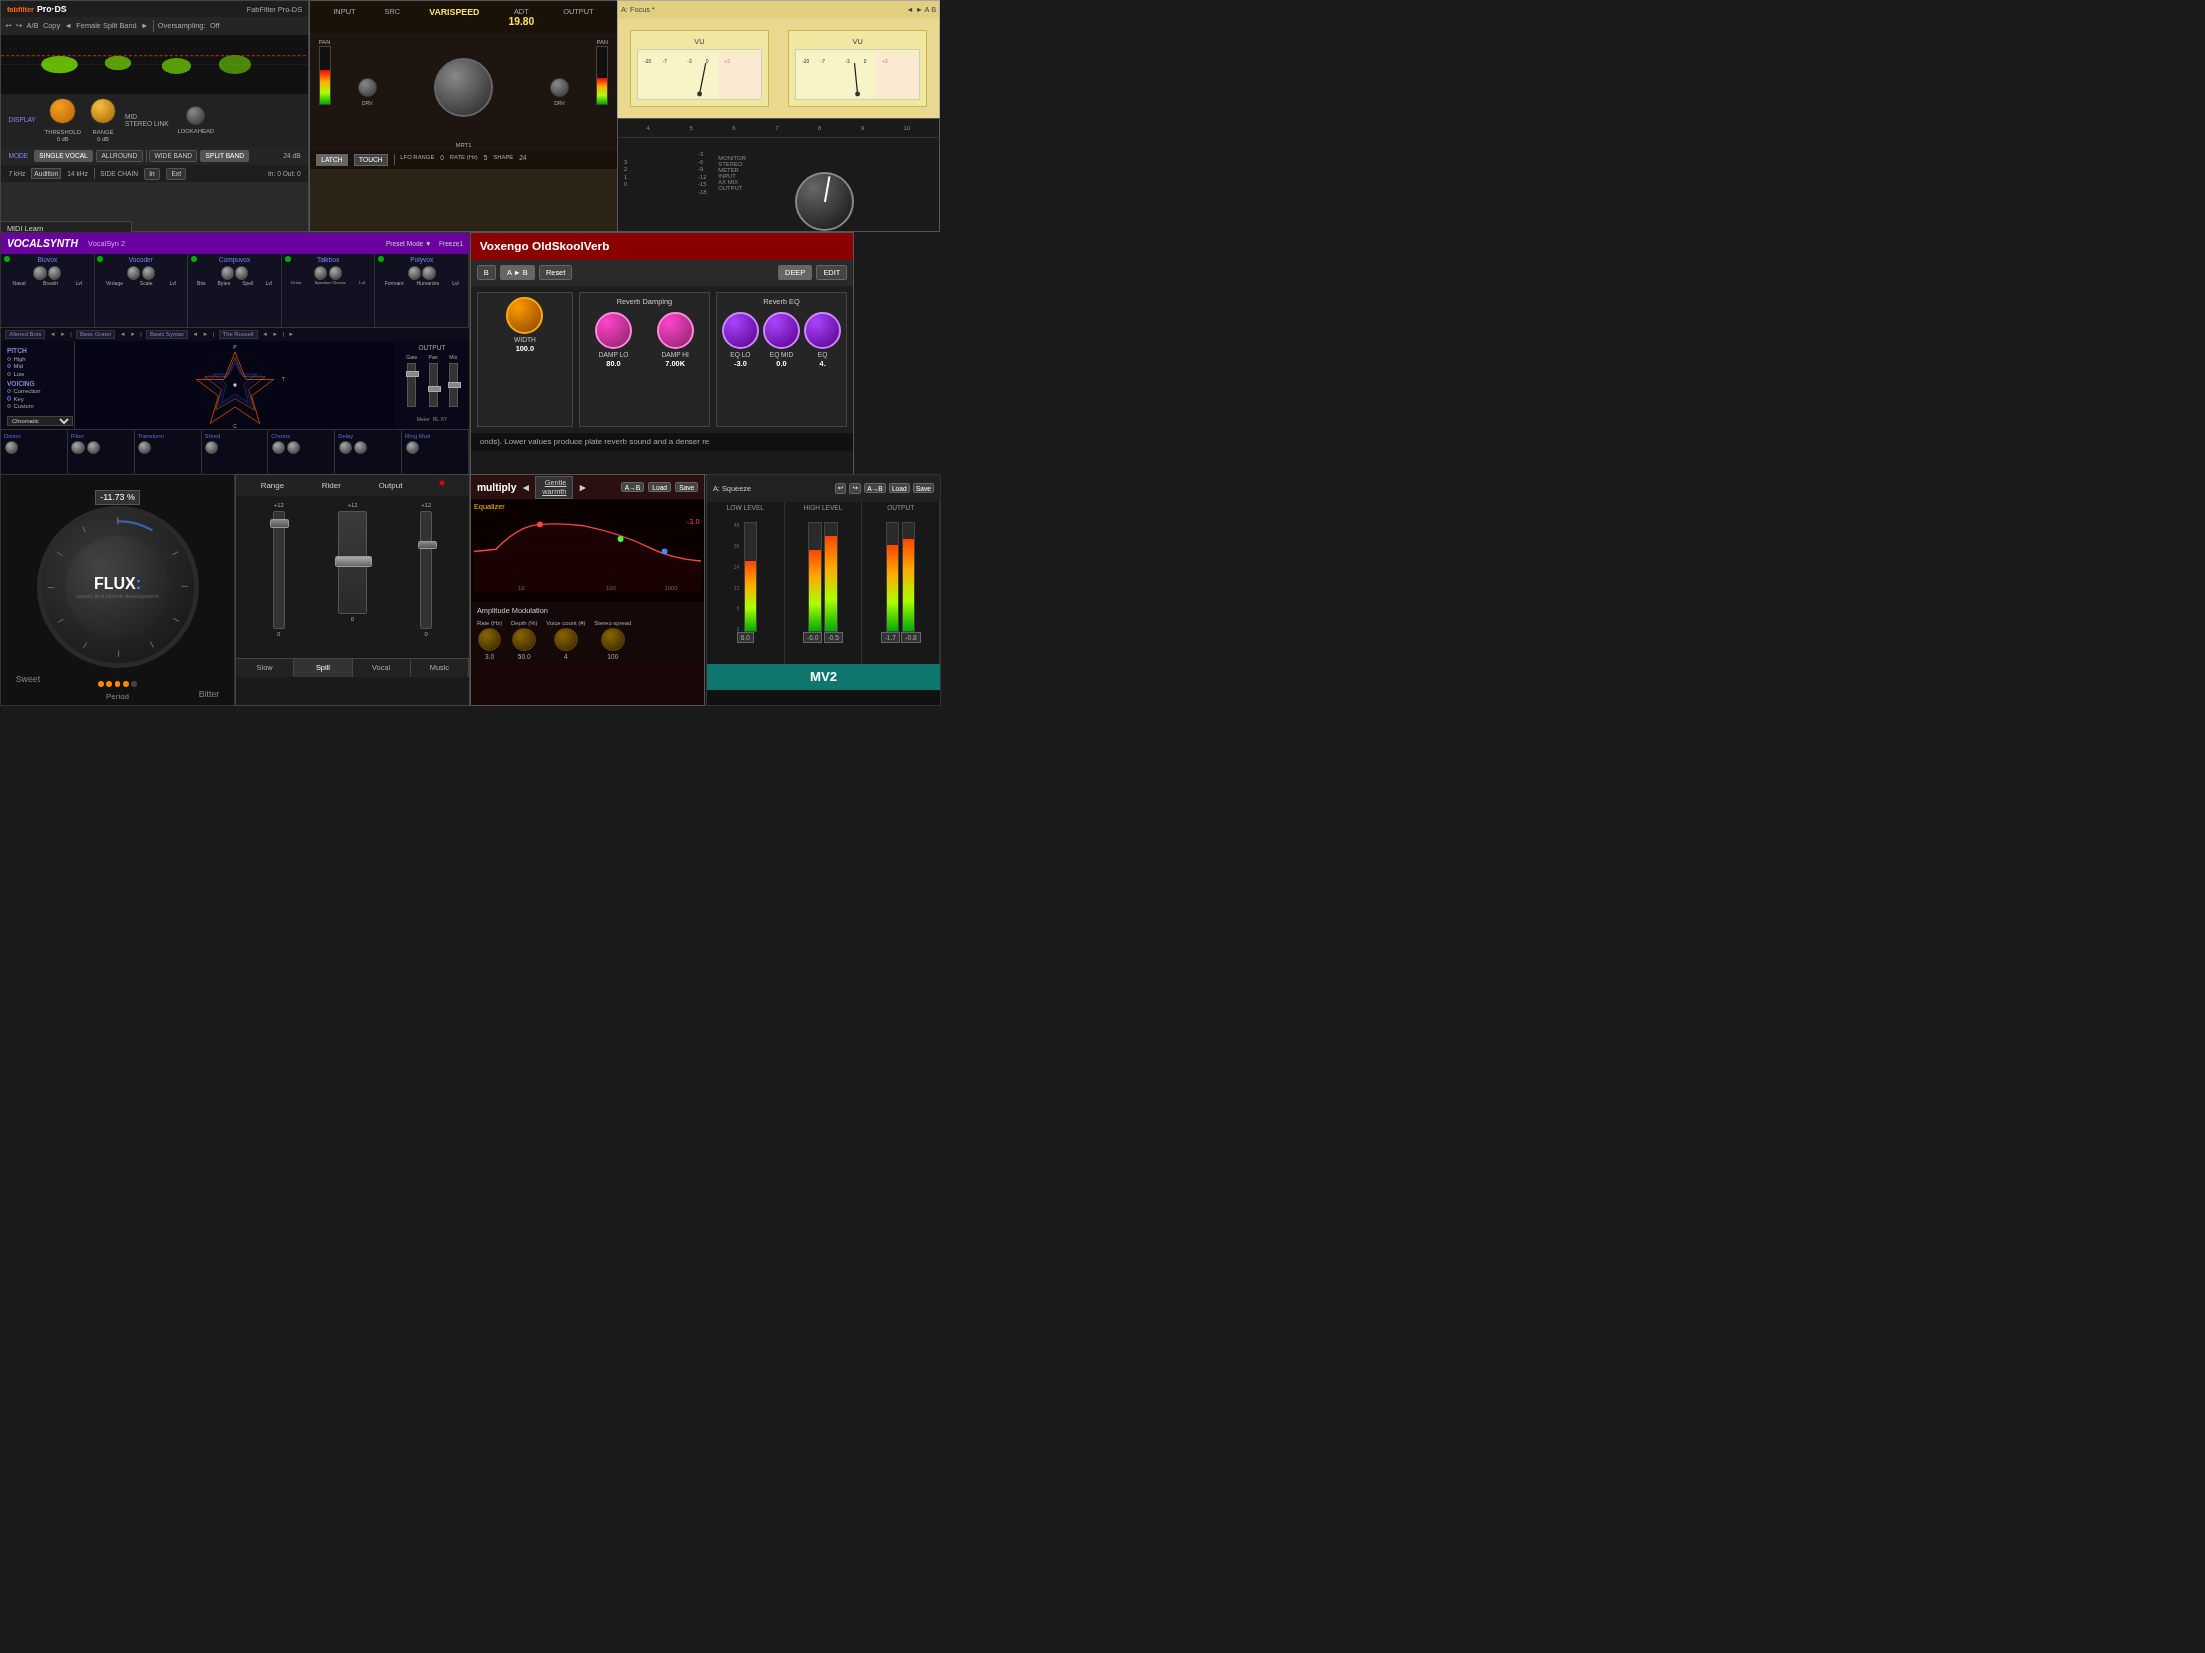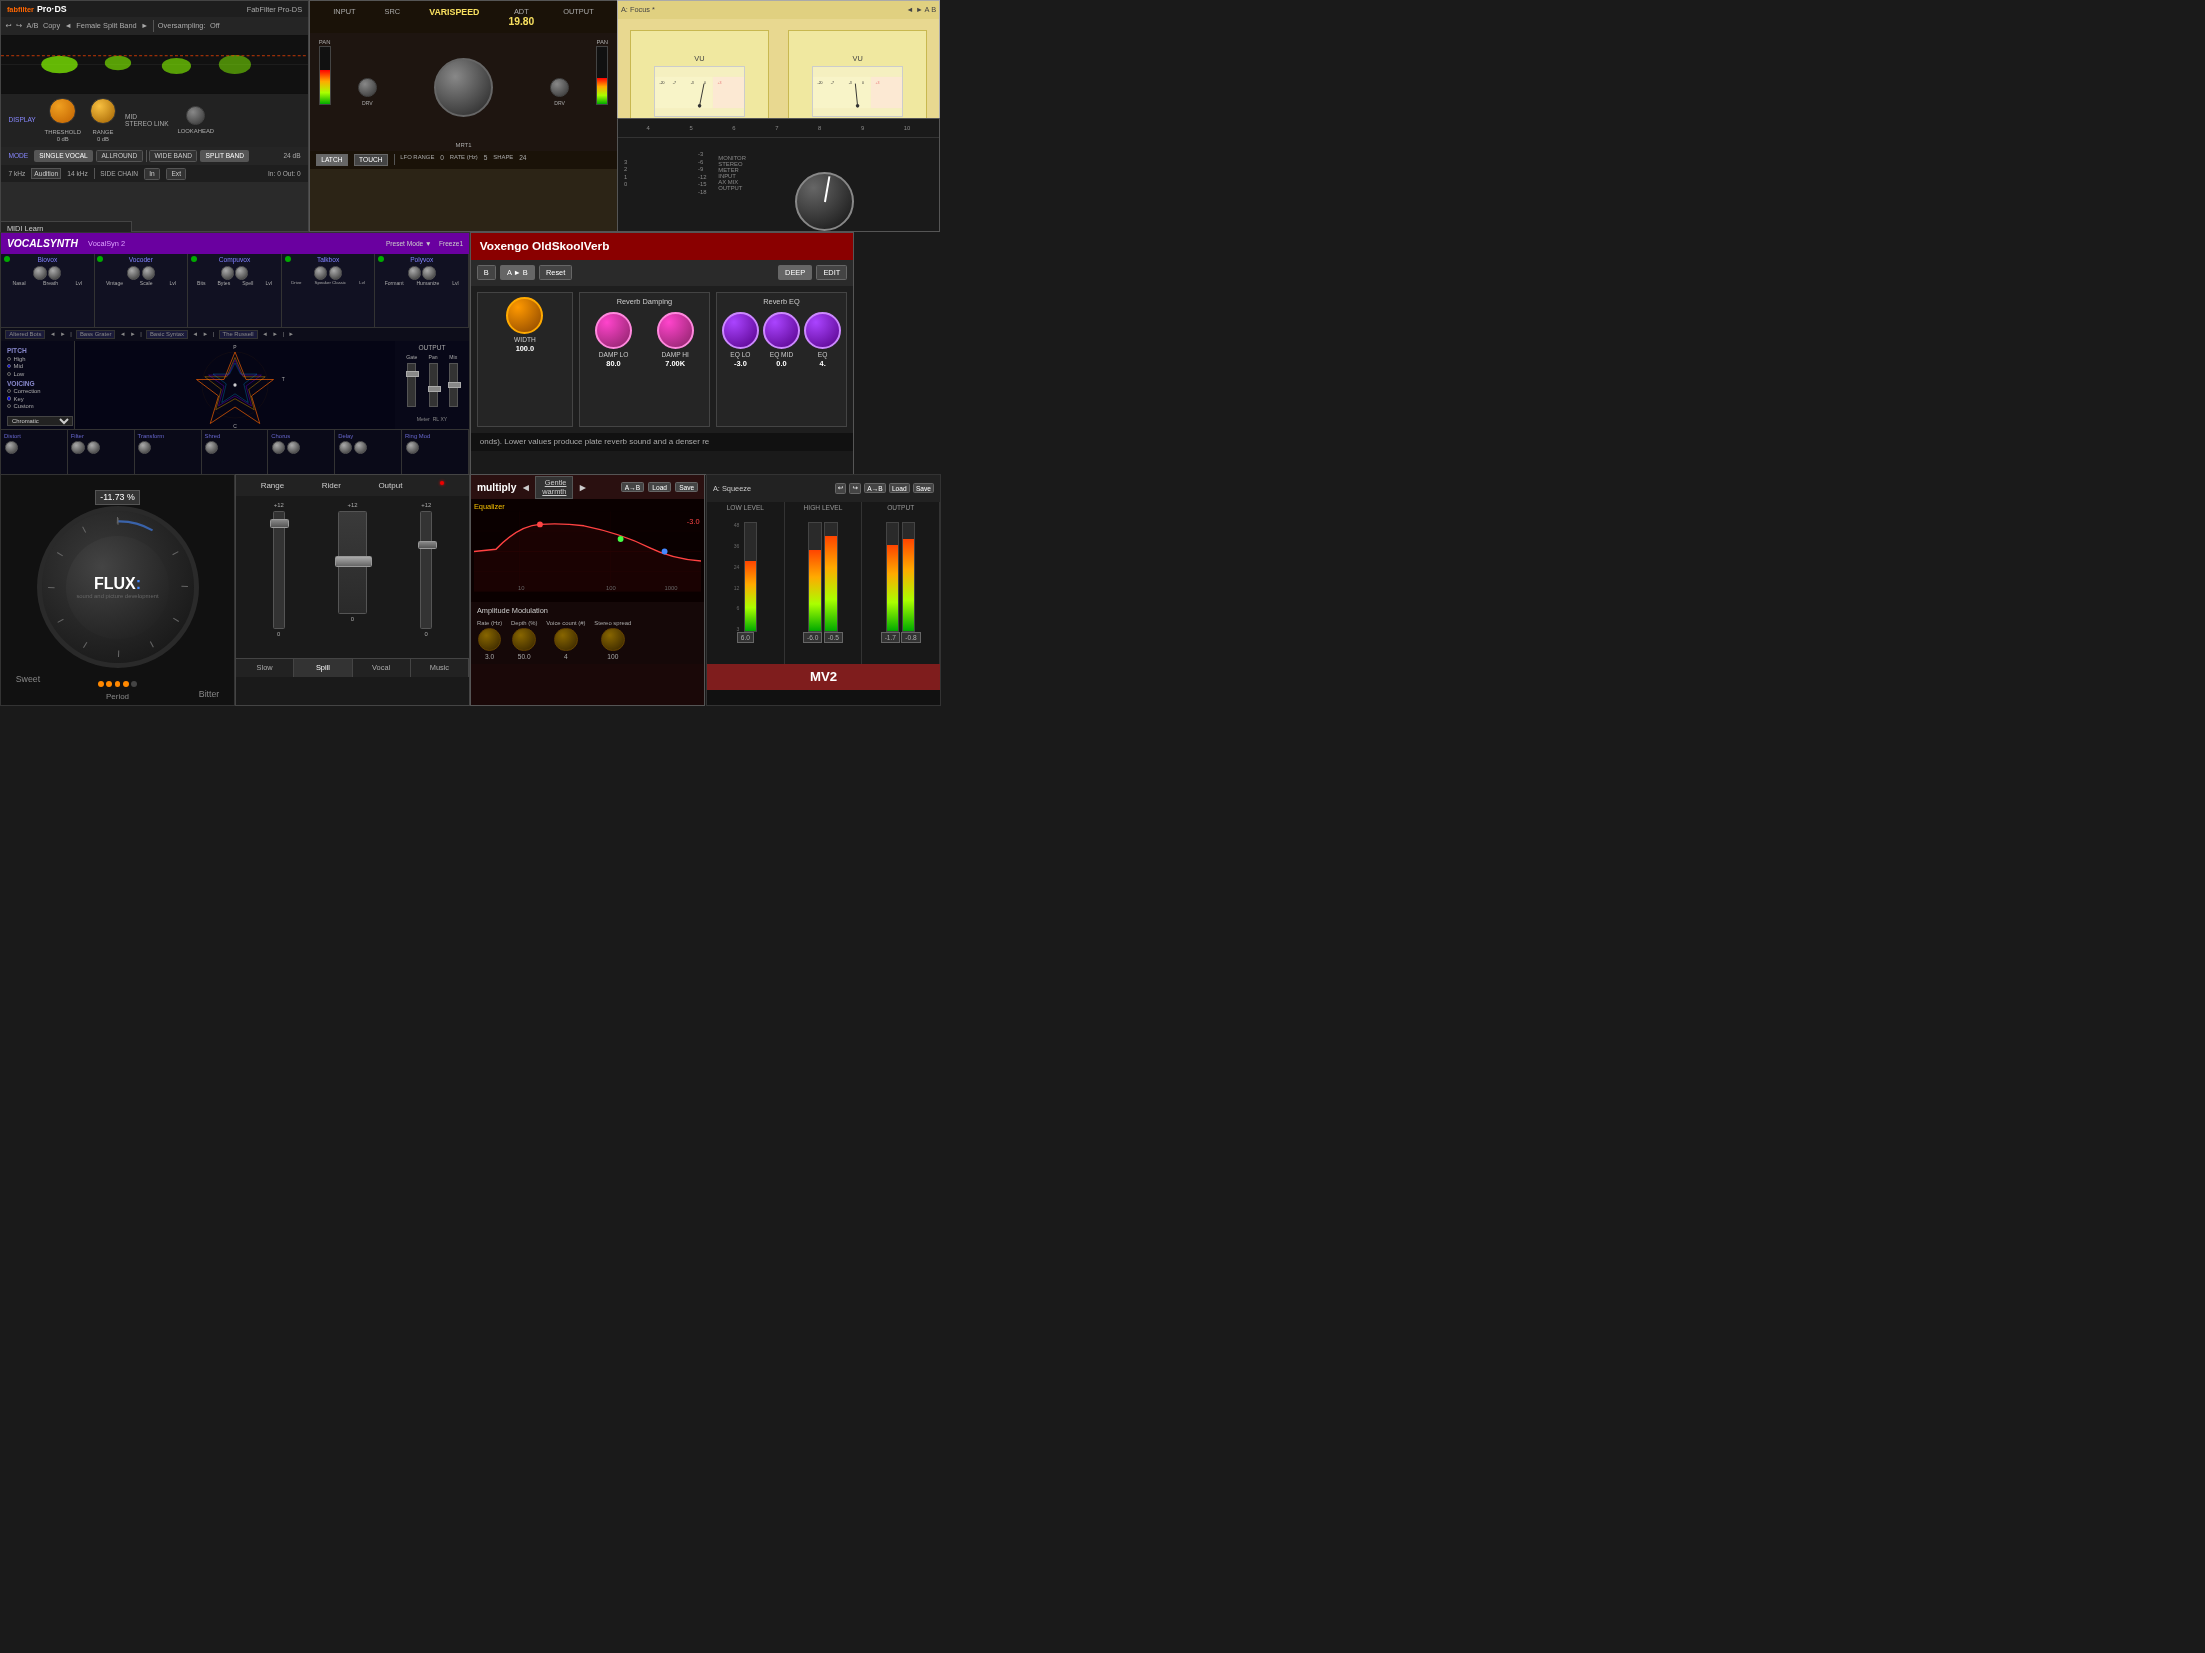--- a/index.html
+++ b/index.html
@@ -206,21 +206,21 @@
       top: 0; left: 617px;
       width: 323px; height: 232px;
       background: #e8d890;
       border: 0.7px solid #aaa;
       overflow: hidden;
     }
     .vu-panel {
       background: #f0e8a0;
       border: 1.5px solid #c8b850;
       margin: 7.4px;
-      padding: 23px;
+      padding: 6px;
       position: relative;
     }
     .vu-title {
       font-size: 7.4px;
       color: #444;
       text-align: center;
       margin-bottom: 2.9px;
     }
     .vu-needle-area {
       width: 100%;
@@ -759,21 +759,21 @@
       border: 0.7px solid #444;
       position: relative;
     }
     .mv2-fader-fill {
       position: absolute;
       bottom: 0;
       width: 100%;
       background: linear-gradient(to top, #00aa00, #aaff00, #ffaa00, #ff4400);
     }
     #mv2 .mv2-footer {
-      background: #7f1d1d;
+      background: #0f766e;
       display: flex;
       justify-content: space-around;
       padding: 2.9px;
       font-size: 6.6px;
       color: #aaa;
     }
     .mv2-title {
       font-size: 13.2px;
       color: #fff;
       font-weight: bold;

